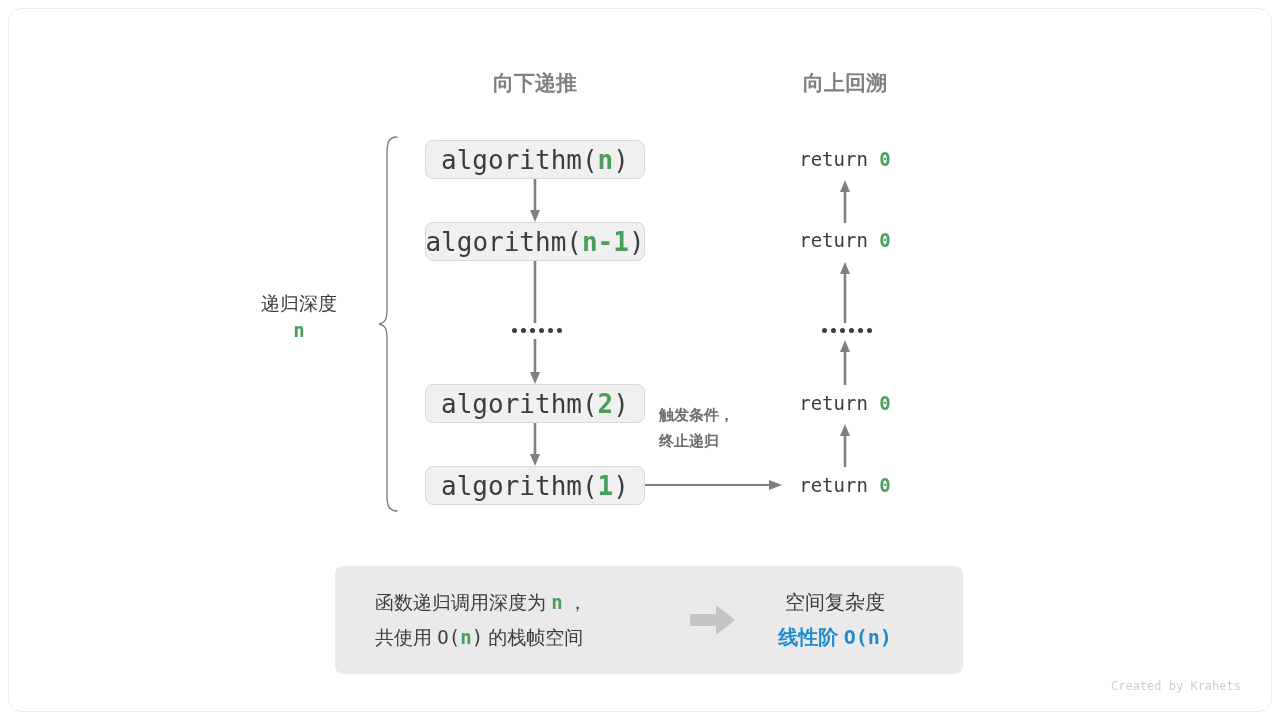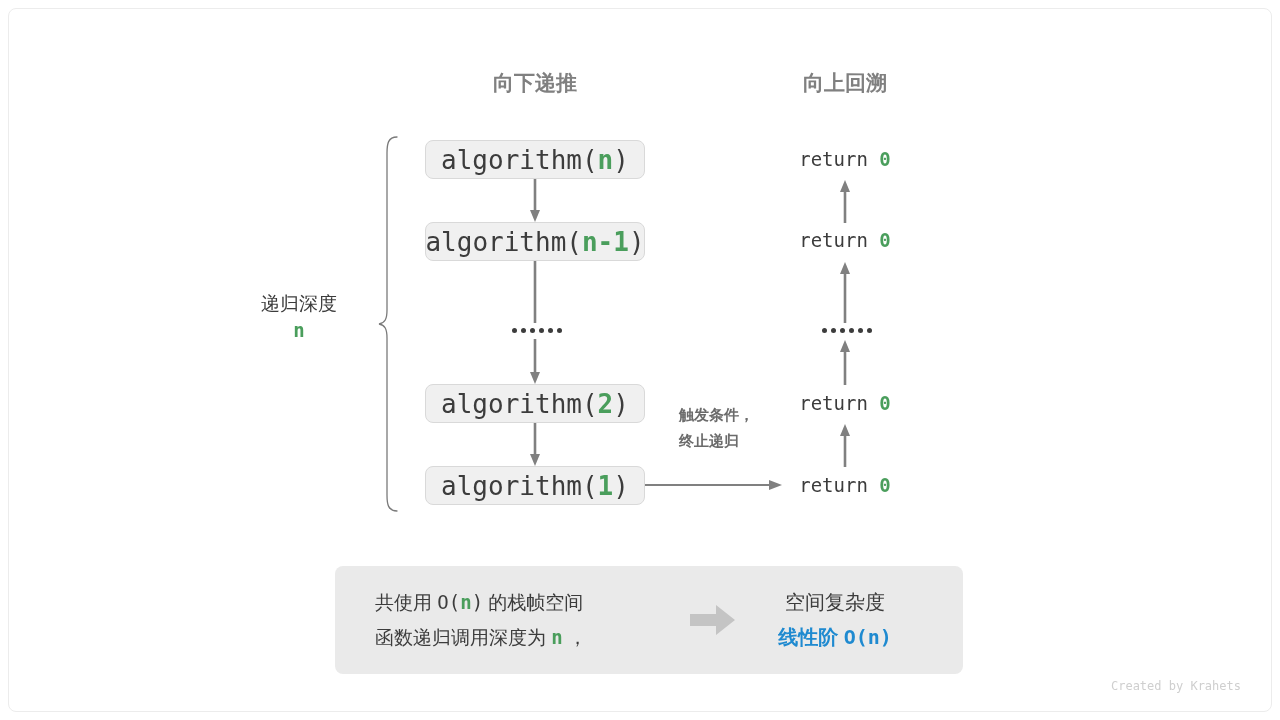--- a/index.html
+++ b/index.html
@@ -14,21 +14,21 @@
     overflow: hidden;
   }
   #card {
     position: absolute;
     left: 8px;
     top: 8px;
     width: 1264px;
     height: 704px;
     background: #ffffff;
     border: 1px solid #ececec;
-    border-radius: 8px;
+    border-radius: 14px;
     box-sizing: border-box;
   }
   .abs { position: absolute; }
 
   
   .col-header {
     font-family: "Liberation Sans", sans-serif;
     font-size: 21px;
     font-weight: bold;
     color: #808080;
@@ -86,21 +86,20 @@
   }
 
   
   .annot {
     font-family: "Liberation Sans", sans-serif;
     font-size: 15px;
     font-weight: bold;
     color: #6b6b6b;
     line-height: 26px;
     white-space: nowrap;
-    margin-left: 20px;
   }
 
   
   .depth-label {
     text-align: center;
     width: 160px;
     font-family: "Liberation Sans", sans-serif;
     font-size: 19px;
     color: #3c3c3c;
     line-height: 27px;
@@ -294,24 +293,24 @@
   </svg>
   <svg class="abs" style="left:828px; top:414px;" width="16" height="44" viewBox="0 0 16 44">
     <line x1="8" y1="44" x2="8" y2="11" stroke="#808080" stroke-width="2.6"></line>
     <path d="M8 1 L3 13 L13 13 Z" fill="#808080"></path>
   </svg>
 
   <div class="abs" id="summary-box">
 
     <div class="sum-left">
       <div>
-        <span>共使用 </span><span class="mono">O(</span><span class="g">n</span><span class="mono">)</span><span> 的栈帧空间</span>
+        <span>函数递归调用深度为 </span><span class="g">n</span><span> ，</span>
       </div>
       <div>
-        <span>函数递归调用深度为 </span><span class="g">n</span><span> ，</span>
+        <span>共使用 </span><span class="mono">O(</span><span class="g">n</span><span class="mono">)</span><span> 的栈帧空间</span>
       </div>
     </div>
 
     <svg class="abs" style="left:355px; top:38px;" width="46" height="32" viewBox="0 0 46 32">
       <path d="M0 10 L26 10 L26 1 L45 16 L26 31 L26 22 L0 22 Z" fill="#c4c4c4"></path>
     </svg>
 
     <div class="sum-right">
       <div class="t1">空间复杂度</div>
       <div class="t2">

